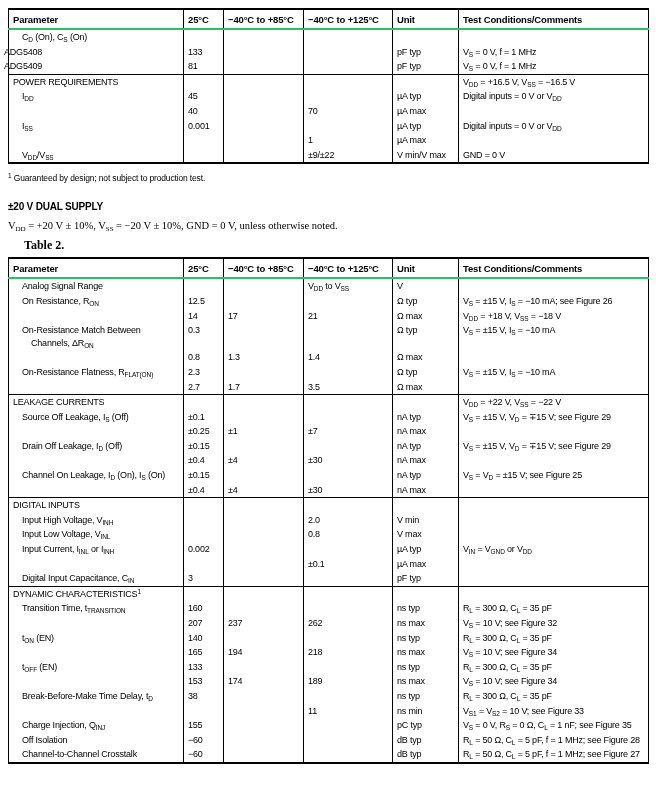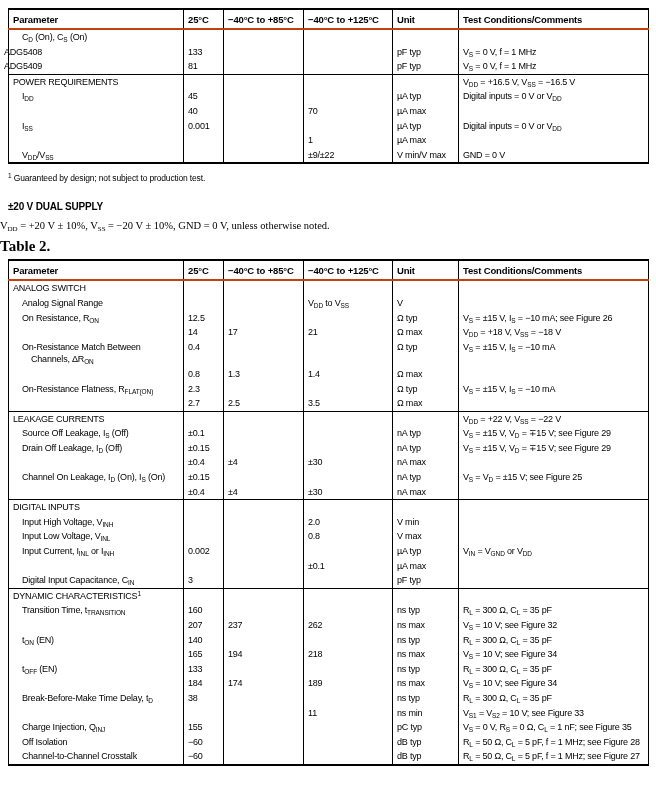--- a/index.html
+++ b/index.html
@@ -28,21 +28,21 @@
   .c-125   { width: 89px; }
   .c-unit  { width: 66px; }
   .c-test  { width: 190px; }
 
   .spec-table th {
     font-size: 9.5px;
     font-weight: bold;
     text-align: left;
     vertical-align: top;
     padding: 4px 2px 3px 4px;
-    border-bottom: 2px solid #c2410c;
+    border-bottom: 2px solid #22c55e;
     letter-spacing: -0.15px;
     line-height: 11px;
   }
   .spec-table td {
     font-size: 9px;
     line-height: 12.6px;
     vertical-align: top;
     padding: 1px 2px 1px 4px;
     letter-spacing: -0.2px;
     word-wrap: break-word;
@@ -62,29 +62,29 @@
     font-size: 8.5px;
     letter-spacing: -0.15px;
   }
   .section-heading {
     margin: 18px 0 0 8px;
     font-size: 10px;
     font-weight: bold;
     letter-spacing: -0.2px;
   }
   .conditions {
-    margin: 8px 0 0 0;
+    margin: 8px 0 0 8px;
     font-family: "Liberation Serif", serif;
     font-size: 10.5px;
   }
   .conditions sub, .table-caption sub { font-size: 7px; }
   .table-caption {
-    margin: 7px 0 4px 0;
+    margin: 7px 0 4px 24px;
     font-family: "Liberation Serif", serif;
-    font-size: 15px;
+    font-size: 12px;
     font-weight: bold;
   }
 </style>
 </head>
 <body>
 
 <div class="page">
 
   <table class="spec-table">
     <colgroup>
@@ -203,28 +203,20 @@
         <th>Parameter</th>
         <th>25°C</th>
         <th>−40°C to +85°C</th>
         <th>−40°C to +125°C</th>
         <th>Unit</th>
         <th>Test Conditions/Comments</th>
       </tr>
     </thead>
     <tbody>
         <tr>
-          <td class="param ind0">ANALOG SWITCH</td>
-          <td></td>
-          <td></td>
-          <td></td>
-          <td></td>
-          <td></td>
-        </tr>
-        <tr>
           <td class="param ind1">Analog Signal Range</td>
           <td></td>
           <td></td>
           <td>V<sub>DD</sub> to V<sub>SS</sub></td>
           <td>V</td>
           <td></td>
         </tr>
         <tr>
           <td class="param ind1">On Resistance, R<sub>ON</sub></td>
           <td>12.5</td>
@@ -236,21 +228,21 @@
         <tr>
           <td class="param ind1"></td>
           <td>14</td>
           <td>17</td>
           <td>21</td>
           <td>Ω max</td>
           <td>V<sub>DD</sub> = +18 V, V<sub>SS</sub> = −18 V</td>
         </tr>
         <tr>
           <td class="param ind1">On-Resistance Match Between Channels, ΔR<sub>ON</sub></td>
-          <td>0.4</td>
+          <td>0.3</td>
           <td></td>
           <td></td>
           <td>Ω typ</td>
           <td>V<sub>S</sub> = ±15 V, I<sub>S</sub> = −10 mA</td>
         </tr>
         <tr>
           <td class="param ind1"></td>
           <td>0.8</td>
           <td>1.3</td>
           <td>1.4</td>
@@ -261,40 +253,48 @@
           <td class="param ind1">On-Resistance Flatness, R<sub>FLAT(ON)</sub></td>
           <td>2.3</td>
           <td></td>
           <td></td>
           <td>Ω typ</td>
           <td>V<sub>S</sub> = ±15 V, I<sub>S</sub> = −10 mA</td>
         </tr>
         <tr>
           <td class="param ind1"></td>
           <td>2.7</td>
-          <td>2.5</td>
+          <td>1.7</td>
           <td>3.5</td>
           <td>Ω max</td>
           <td></td>
         </tr>
         <tr class="rule">
           <td class="param ind0">LEAKAGE CURRENTS</td>
           <td></td>
           <td></td>
           <td></td>
           <td></td>
           <td>V<sub>DD</sub> = +22 V, V<sub>SS</sub> = −22 V</td>
         </tr>
         <tr>
           <td class="param ind1">Source Off Leakage, I<sub>S</sub> (Off)</td>
           <td>±0.1</td>
           <td></td>
           <td></td>
           <td>nA typ</td>
           <td>V<sub>S</sub> = ±15 V, V<sub>D</sub> = ∓15 V; see Figure 29</td>
+        </tr>
+        <tr>
+          <td class="param ind1"></td>
+          <td>±0.25</td>
+          <td>±1</td>
+          <td>±7</td>
+          <td>nA max</td>
+          <td></td>
         </tr>
         <tr>
           <td class="param ind1">Drain Off Leakage, I<sub>D</sub> (Off)</td>
           <td>±0.15</td>
           <td></td>
           <td></td>
           <td>nA typ</td>
           <td>V<sub>S</sub> = ±15 V, V<sub>D</sub> = ∓15 V; see Figure 29</td>
         </tr>
         <tr>
@@ -412,21 +412,21 @@
         <tr>
           <td class="param ind1">t<sub>OFF</sub> (EN)</td>
           <td>133</td>
           <td></td>
           <td></td>
           <td>ns typ</td>
           <td>R<sub>L</sub> = 300 Ω, C<sub>L</sub> = 35 pF</td>
         </tr>
         <tr>
           <td class="param ind1"></td>
-          <td>184</td>
+          <td>153</td>
           <td>174</td>
           <td>189</td>
           <td>ns max</td>
           <td>V<sub>S</sub> = 10 V; see Figure 34</td>
         </tr>
         <tr>
           <td class="param ind1">Break-Before-Make Time Delay, t<sub>D</sub></td>
           <td>38</td>
           <td></td>
           <td></td>

